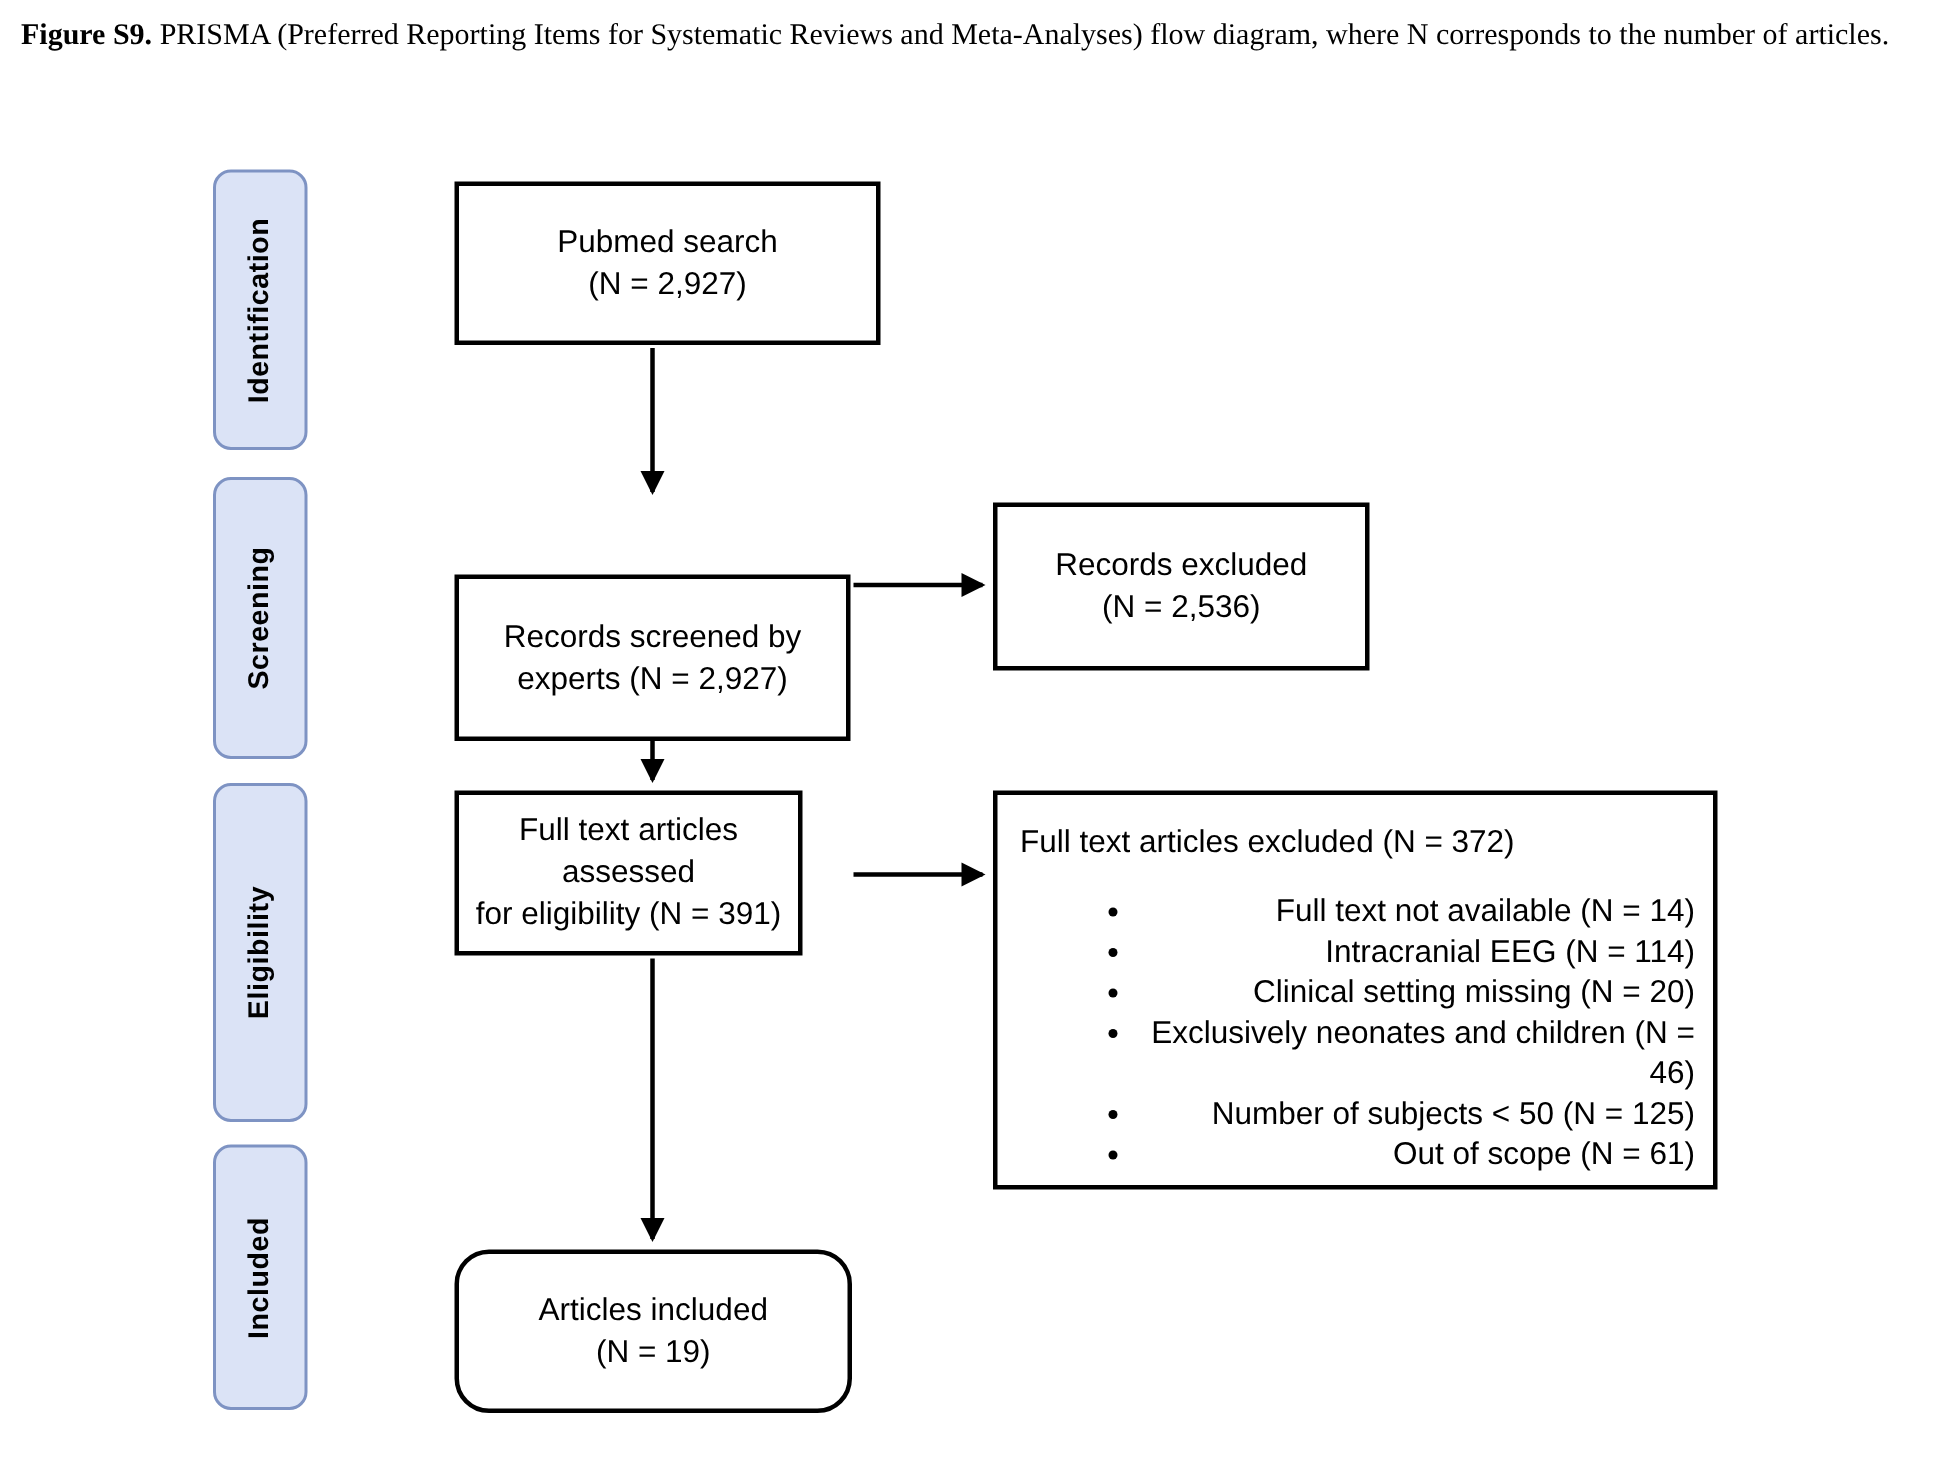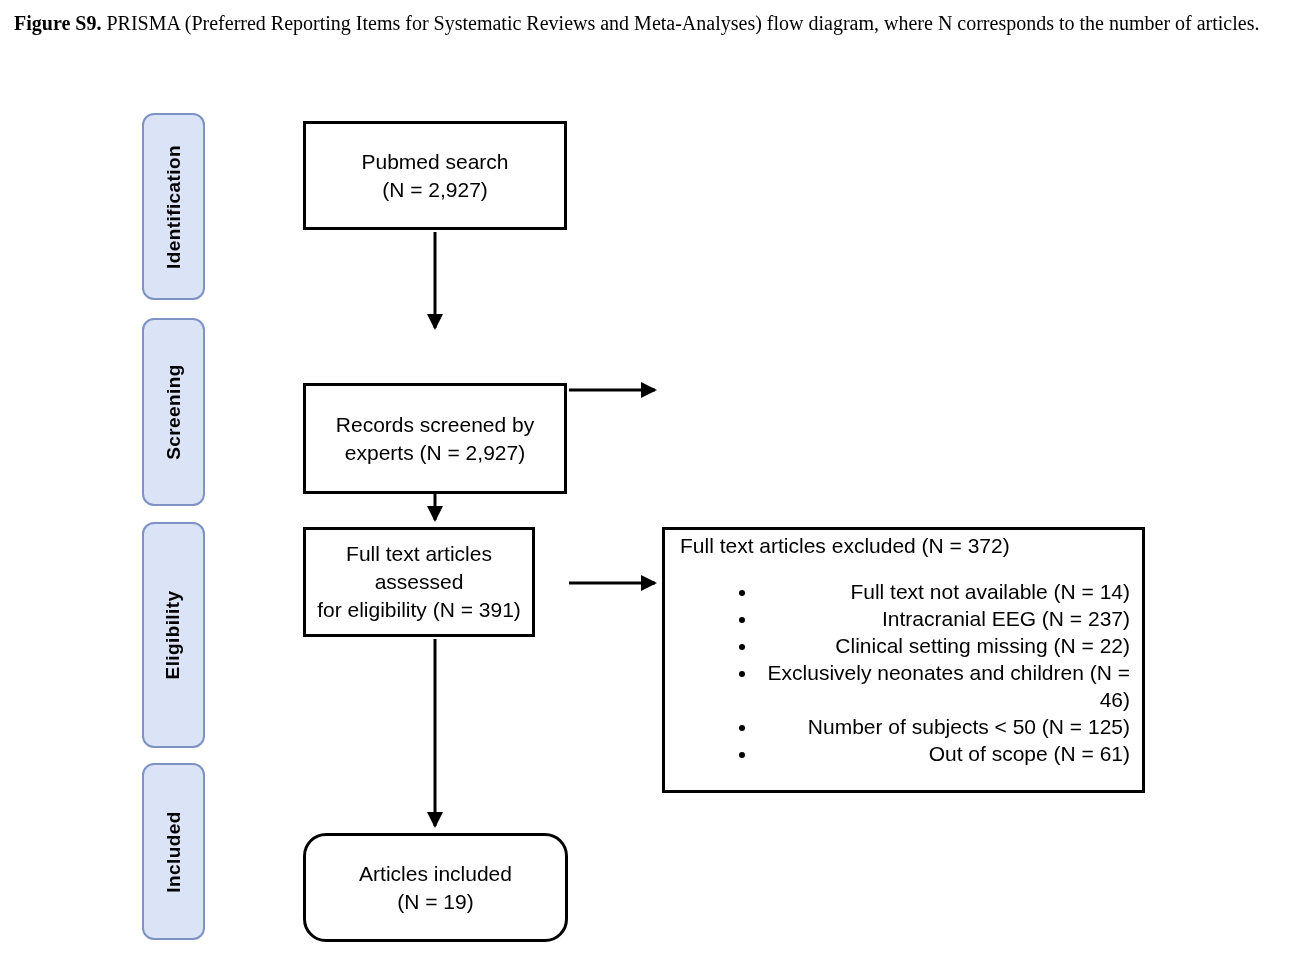--- a/index.html
+++ b/index.html
@@ -39,30 +39,30 @@
   
   .node{
     position:absolute;
     background:#ffffff;
     border:3px solid #000000;
     box-sizing:border-box;
     display:flex;align-items:center;justify-content:center;
     font-size:21px;line-height:28px;color:#000;
   }
   .node-label{white-space:pre-line;text-align:center;}
-  .node-pubmed{left:303px;top:121px;width:264px;height:109px;}
+  .node-pubmed{left:303px;top:121px;width:284px;height:109px;}
   .node-screened{left:303px;top:335px;width:264px;height:111px;margin-top:48px;}
   .node-records-excluded{left:662px;top:335px;width:251px;height:112px;}
   .node-assessed{left:303px;top:527px;width:232px;height:110px;}
   .node-included{left:303px;top:833px;width:265px;height:109px;border-radius:23px;}
   
   .node-fulltext-excluded{
     left:662px;top:527px;width:483px;height:266px;
     display:block;
-    padding:2px 12px 0 15px;
+    padding:18px 12px 0 15px;
   }
   .node-fulltext-excluded .excl-title{
     font-size:21px;line-height:27px;text-align:left;
   }
   .node-fulltext-excluded ul{
     margin:19px 0 0 0;
     padding:0 0 0 78px;
     list-style:disc outside;
     font-size:21px;line-height:27px;
     text-align:right;
@@ -109,32 +109,36 @@
   <div class="node node-pubmed">
     <span class="node-label">Pubmed search
 (N = 2,927)</span>
   </div>
 
   <div class="node node-screened">
     <span class="node-label">Records screened by
 experts (N = 2,927)</span>
   </div>
 
+  <div class="node node-records-excluded">
+    <span class="node-label">Records excluded
+(N = 2,536)</span>
+  </div>
 
   <div class="node node-assessed">
     <span class="node-label">Full text articles assessed
 for eligibility (N = 391)</span>
   </div>
 
   <div class="node node-fulltext-excluded">
     <div class="excl-title">Full text articles excluded (N = 372)</div>
     <ul>
       <li>Full text not available (N = 14)</li>
-      <li>Intracranial EEG (N = 237)</li>
-      <li>Clinical setting missing (N = 22)</li>
+      <li>Intracranial EEG (N = 114)</li>
+      <li>Clinical setting missing (N = 20)</li>
       <li>Exclusively neonates and children (N = 46)</li>
       <li>Number of subjects &lt; 50 (N = 125)</li>
       <li>Out of scope (N = 61)</li>
     </ul>
   </div>
 
   <div class="node node-included">
     <span class="node-label">Articles included
 (N = 19)</span>
   </div>

